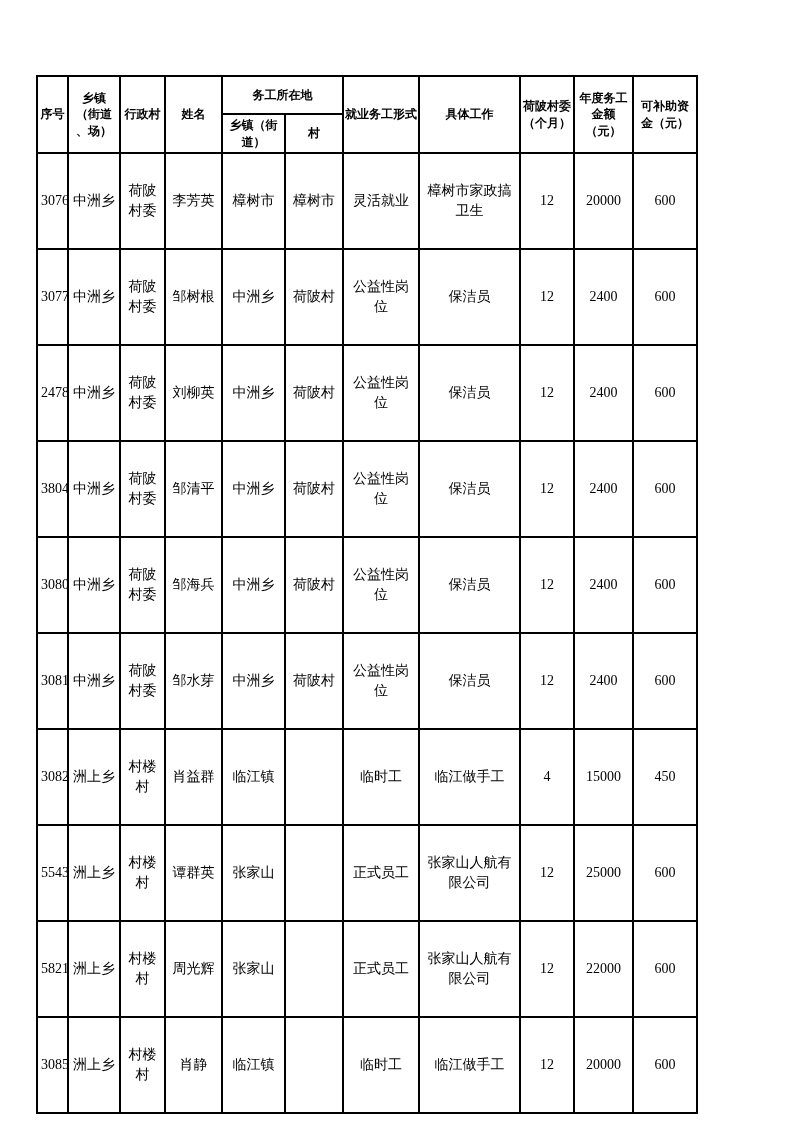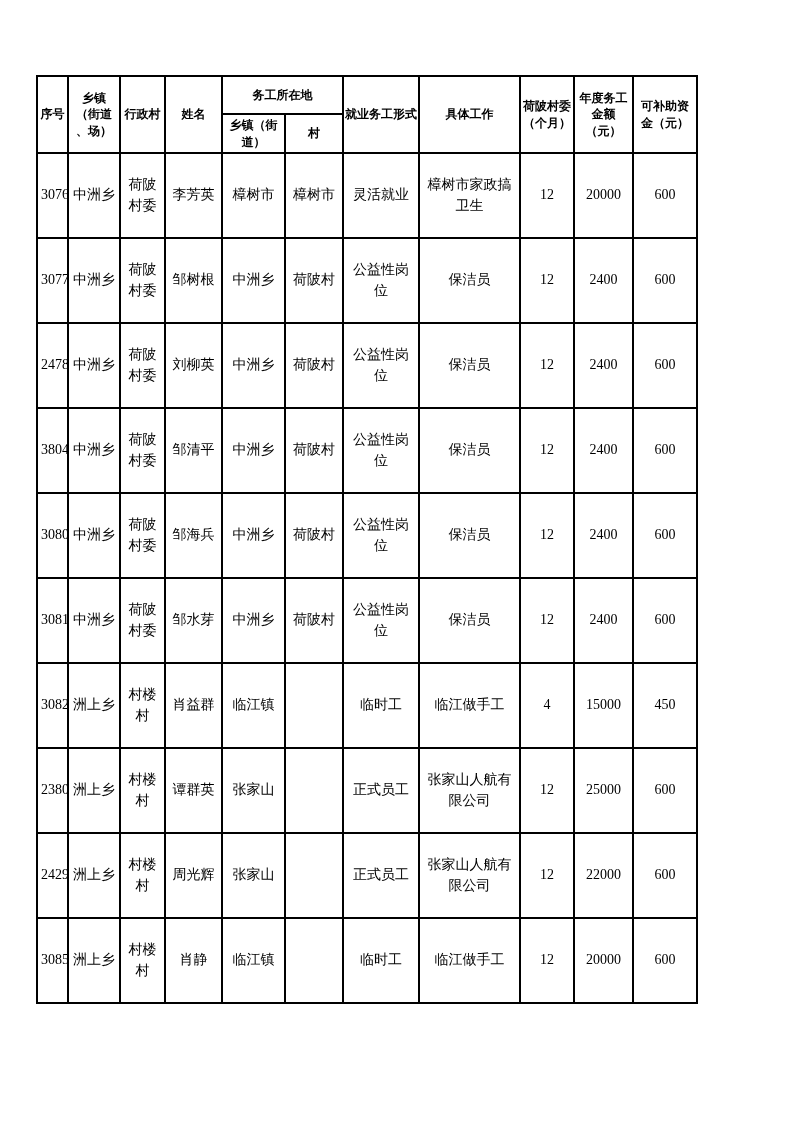--- a/index.html
+++ b/index.html
@@ -38,21 +38,21 @@
     white-space: pre-line;
     padding: 2px 0;
   }
   table.roster thead tr.h1 { height: 38px; }
   table.roster thead tr.h2 { height: 39px; }
   table.roster tbody td {
     font-size: 14px;
     line-height: 1.45;
     padding: 2px 3px;
   }
-  table.roster tbody tr { height: 85px; }
+  table.roster tbody tr { height: 96px; }
 </style>
 </head>
 <body>
 
 <div class="page">
   <table class="roster">
     <colgroup>
       <col style="width:31px">
         <col style="width:52px">
         <col style="width:45px">
@@ -176,34 +176,34 @@
         <td>肖益群</td>
         <td>临江镇</td>
         <td></td>
         <td>临时工</td>
         <td>临江做手工</td>
         <td>4</td>
         <td>15000</td>
         <td>450</td>
       </tr>
       <tr>
-        <td>2380</td>
+        <td>5543</td>
         <td>洲上乡</td>
         <td>村楼村</td>
         <td>谭群英</td>
         <td>张家山</td>
         <td></td>
         <td>正式员工</td>
         <td>张家山人航有限公司</td>
         <td>12</td>
         <td>25000</td>
         <td>600</td>
       </tr>
       <tr>
-        <td>2429</td>
+        <td>5821</td>
         <td>洲上乡</td>
         <td>村楼村</td>
         <td>周光辉</td>
         <td>张家山</td>
         <td></td>
         <td>正式员工</td>
         <td>张家山人航有限公司</td>
         <td>12</td>
         <td>22000</td>
         <td>600</td>

